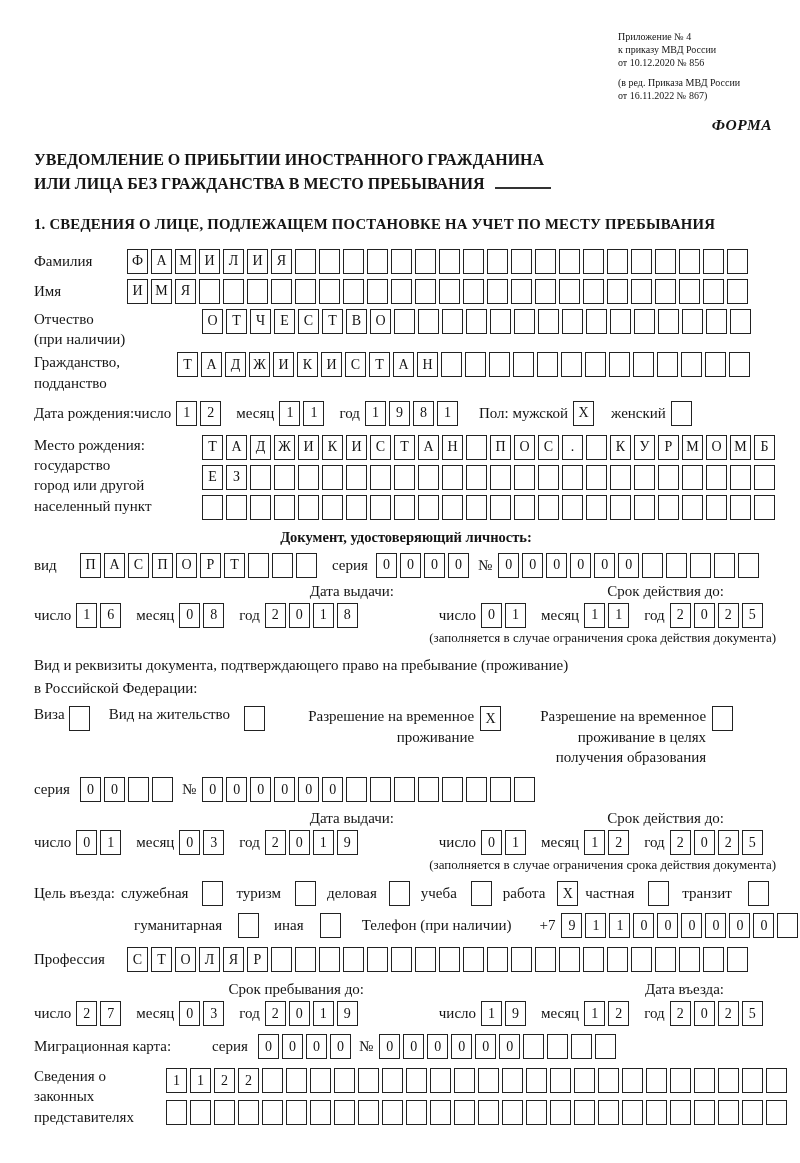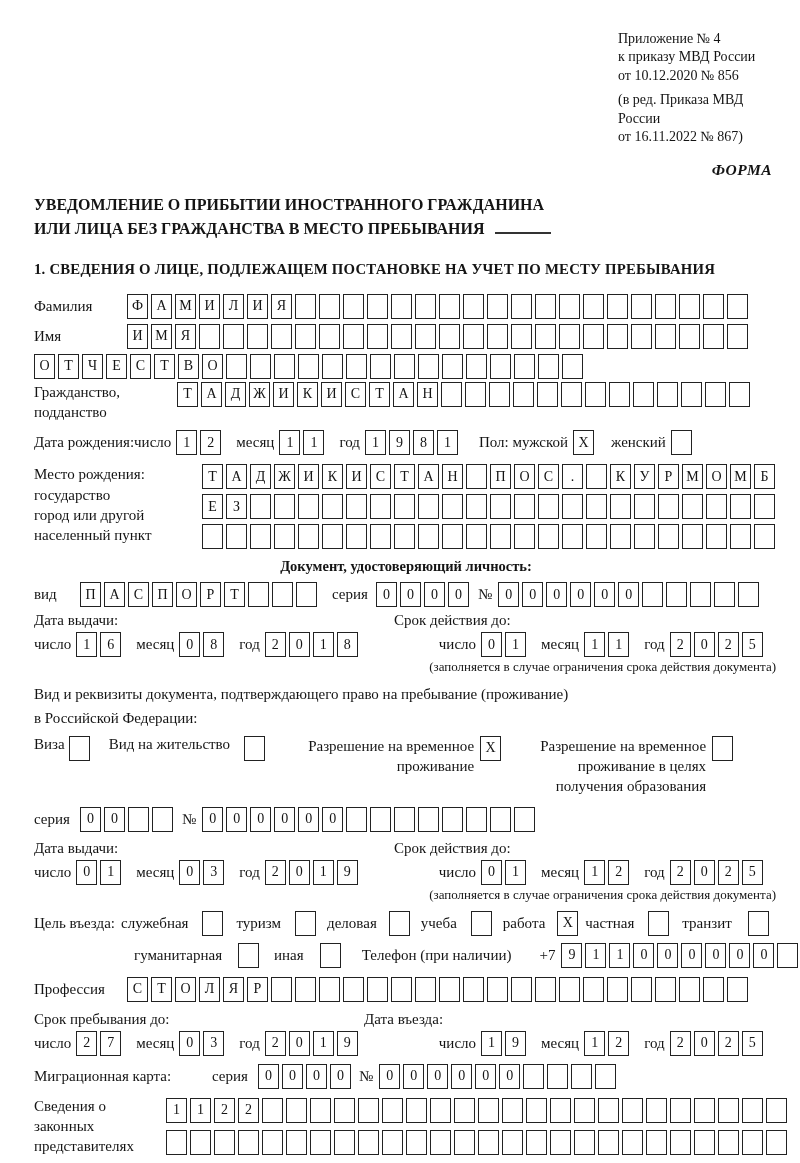--- a/index.html
+++ b/index.html
@@ -2,42 +2,42 @@
 <html><head>
 <meta charset="utf-8">
 <style>
   * { margin:0; padding:0; box-sizing:border-box; }
   html,body { background:#e8e8e8; }
   .page {
     width:800px; height:1163px; margin:0 auto; background:#ffffff;
     font-family:"Liberation Serif","DejaVu Serif",serif; color:#141414;
     padding:30px 22px 16px 34px; overflow:hidden; position:relative;
   }
-  .hdr { margin-left:584px; font-size:14px; line-height:1.32; }
+  .hdr { margin-left:584px; font-size:10px; line-height:1.32; }
   .hdr .gap { height:6px; }
   .forma { text-align:right; font-weight:bold; font-size:15.5px; margin:14px 6px 14px 0; letter-spacing:.5px;font-style:italic; }
   .title { text-align:left; font-weight:bold; font-size:16px; line-height:1.5; margin:2px 0 4px; }
   .title .uline { display:inline-block; width:56px; border-bottom:2px solid #333; height:14px; margin-left:10px; }
   .sect { font-weight:bold; font-size:14.8px; margin:20px 0 16px; letter-spacing:.2px; }
   .lbl { font-size:15px; flex:none; }
   .row { display:flex; align-items:center; margin-bottom:5px; }
   .row.top { align-items:flex-start; }
   .cells { display:inline-flex; flex:none; }
   .cell {
     width:21px; height:25px; border:1.6px solid #222; margin-right:3px;
     display:inline-flex; align-items:center; justify-content:center;
     font-size:14px; background:#fff; flex:none;
   }
   .lblcol { flex:none; font-size:15px; line-height:1.35; }
   .stack .cells { margin-bottom:5px; display:flex; }
   .center-bold { text-align:center; font-weight:bold; font-size:14.5px; margin:4px 0 7px; }
   .dlbl { font-size:15px; margin:0 5px 0 0; flex:none; }
   .dlbl.pre { margin-left:12px; }
   .dhdr { display:flex; font-size:15px; margin-bottom:3px; }
-  .dhdr > div { text-align:left; }
+  .dhdr > div { text-align:right; }
   .note { font-size:13px; text-align:right; margin:2px 2px 8px 0; }
   .para { font-size:15px; line-height:1.55; margin-bottom:4px; }
   .cbrow { display:flex; align-items:flex-start; margin:6px 0 10px; }
   .cbblock { text-align:right; font-size:15px; line-height:1.35; }
   .purpose { display:flex; align-items:center; margin-bottom:7px; }
   .purpose .lbl { margin-right:6px; }
 </style>
 </head>
 <body>
 
@@ -119,20 +119,24 @@
         <span class="cell"></span>
         <span class="cell"></span>
         <span class="cell"></span>
         <span class="cell"></span>
         <span class="cell"></span>
         <span class="cell"></span>
       </span>
   </div>
 
   <div class="row top" style="margin-bottom:3px">
+    <div class="lblcol" style="width:168px">
+      <div>Отчество</div>
+      <div>(при наличии)</div>
+    </div>
     <span class="cells">
         <span class="cell">О</span>
         <span class="cell">Т</span>
         <span class="cell">Ч</span>
         <span class="cell">Е</span>
         <span class="cell">С</span>
         <span class="cell">Т</span>
         <span class="cell">В</span>
         <span class="cell">О</span>
         <span class="cell"></span>

